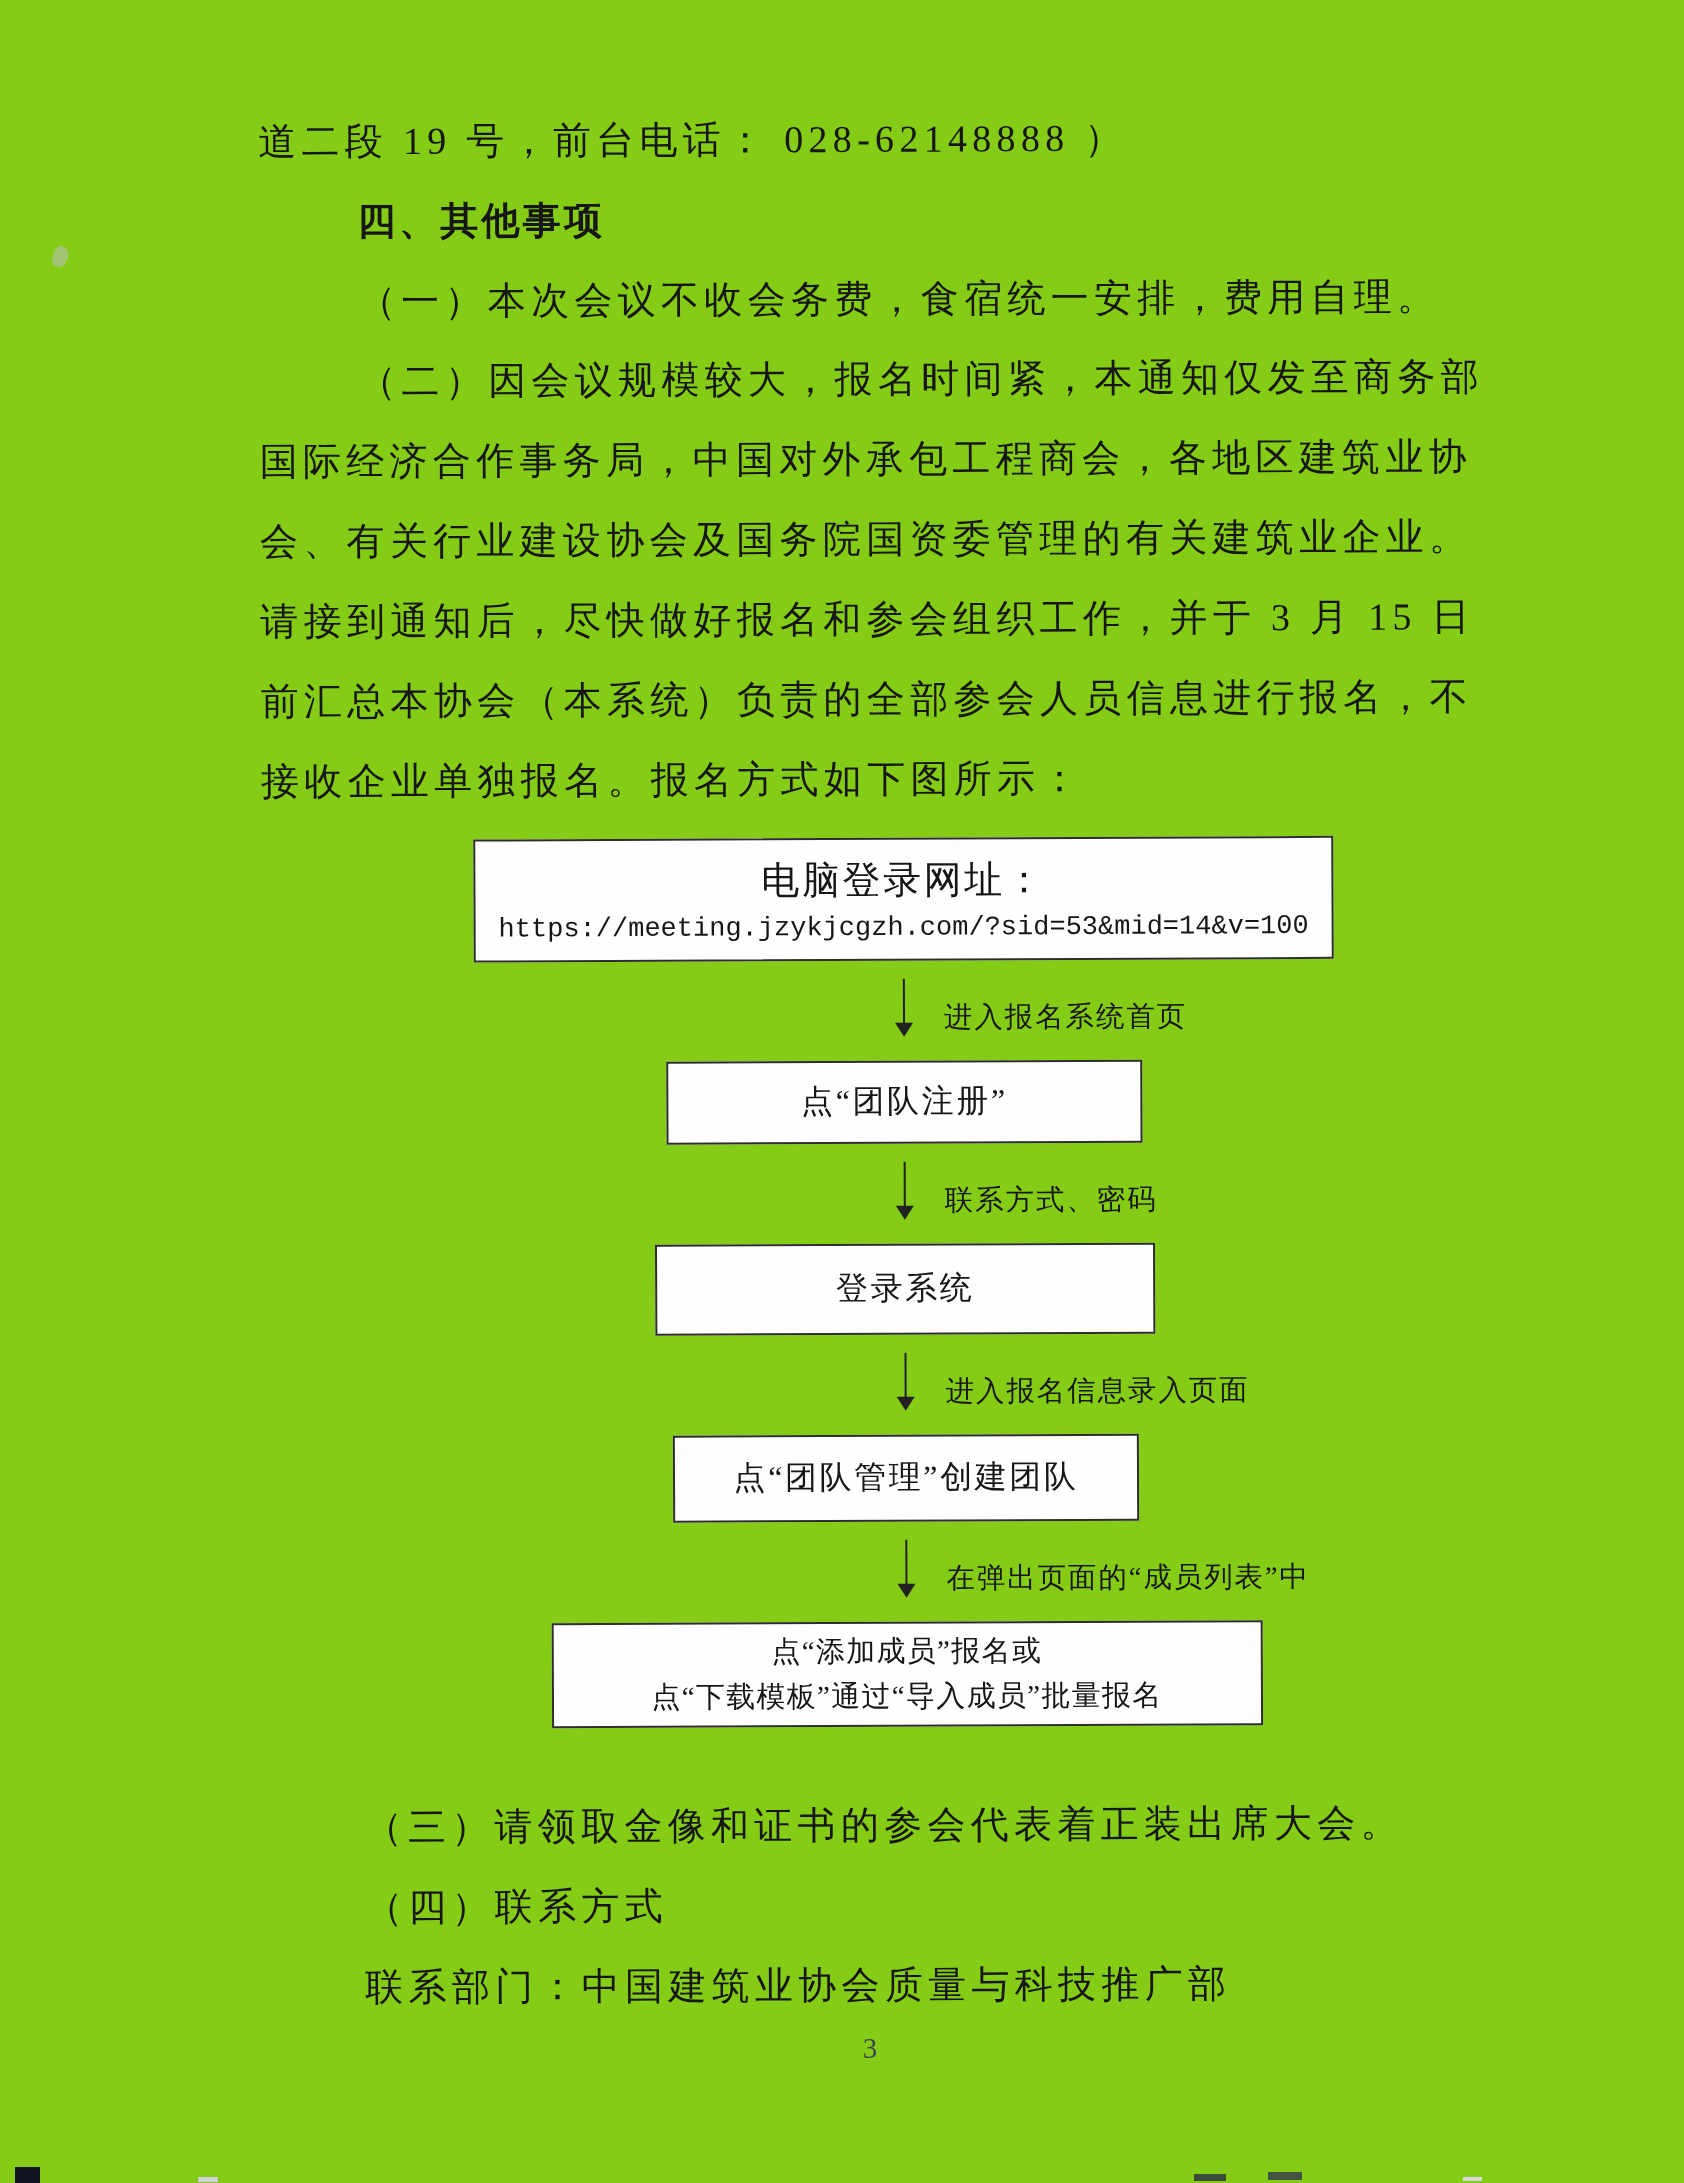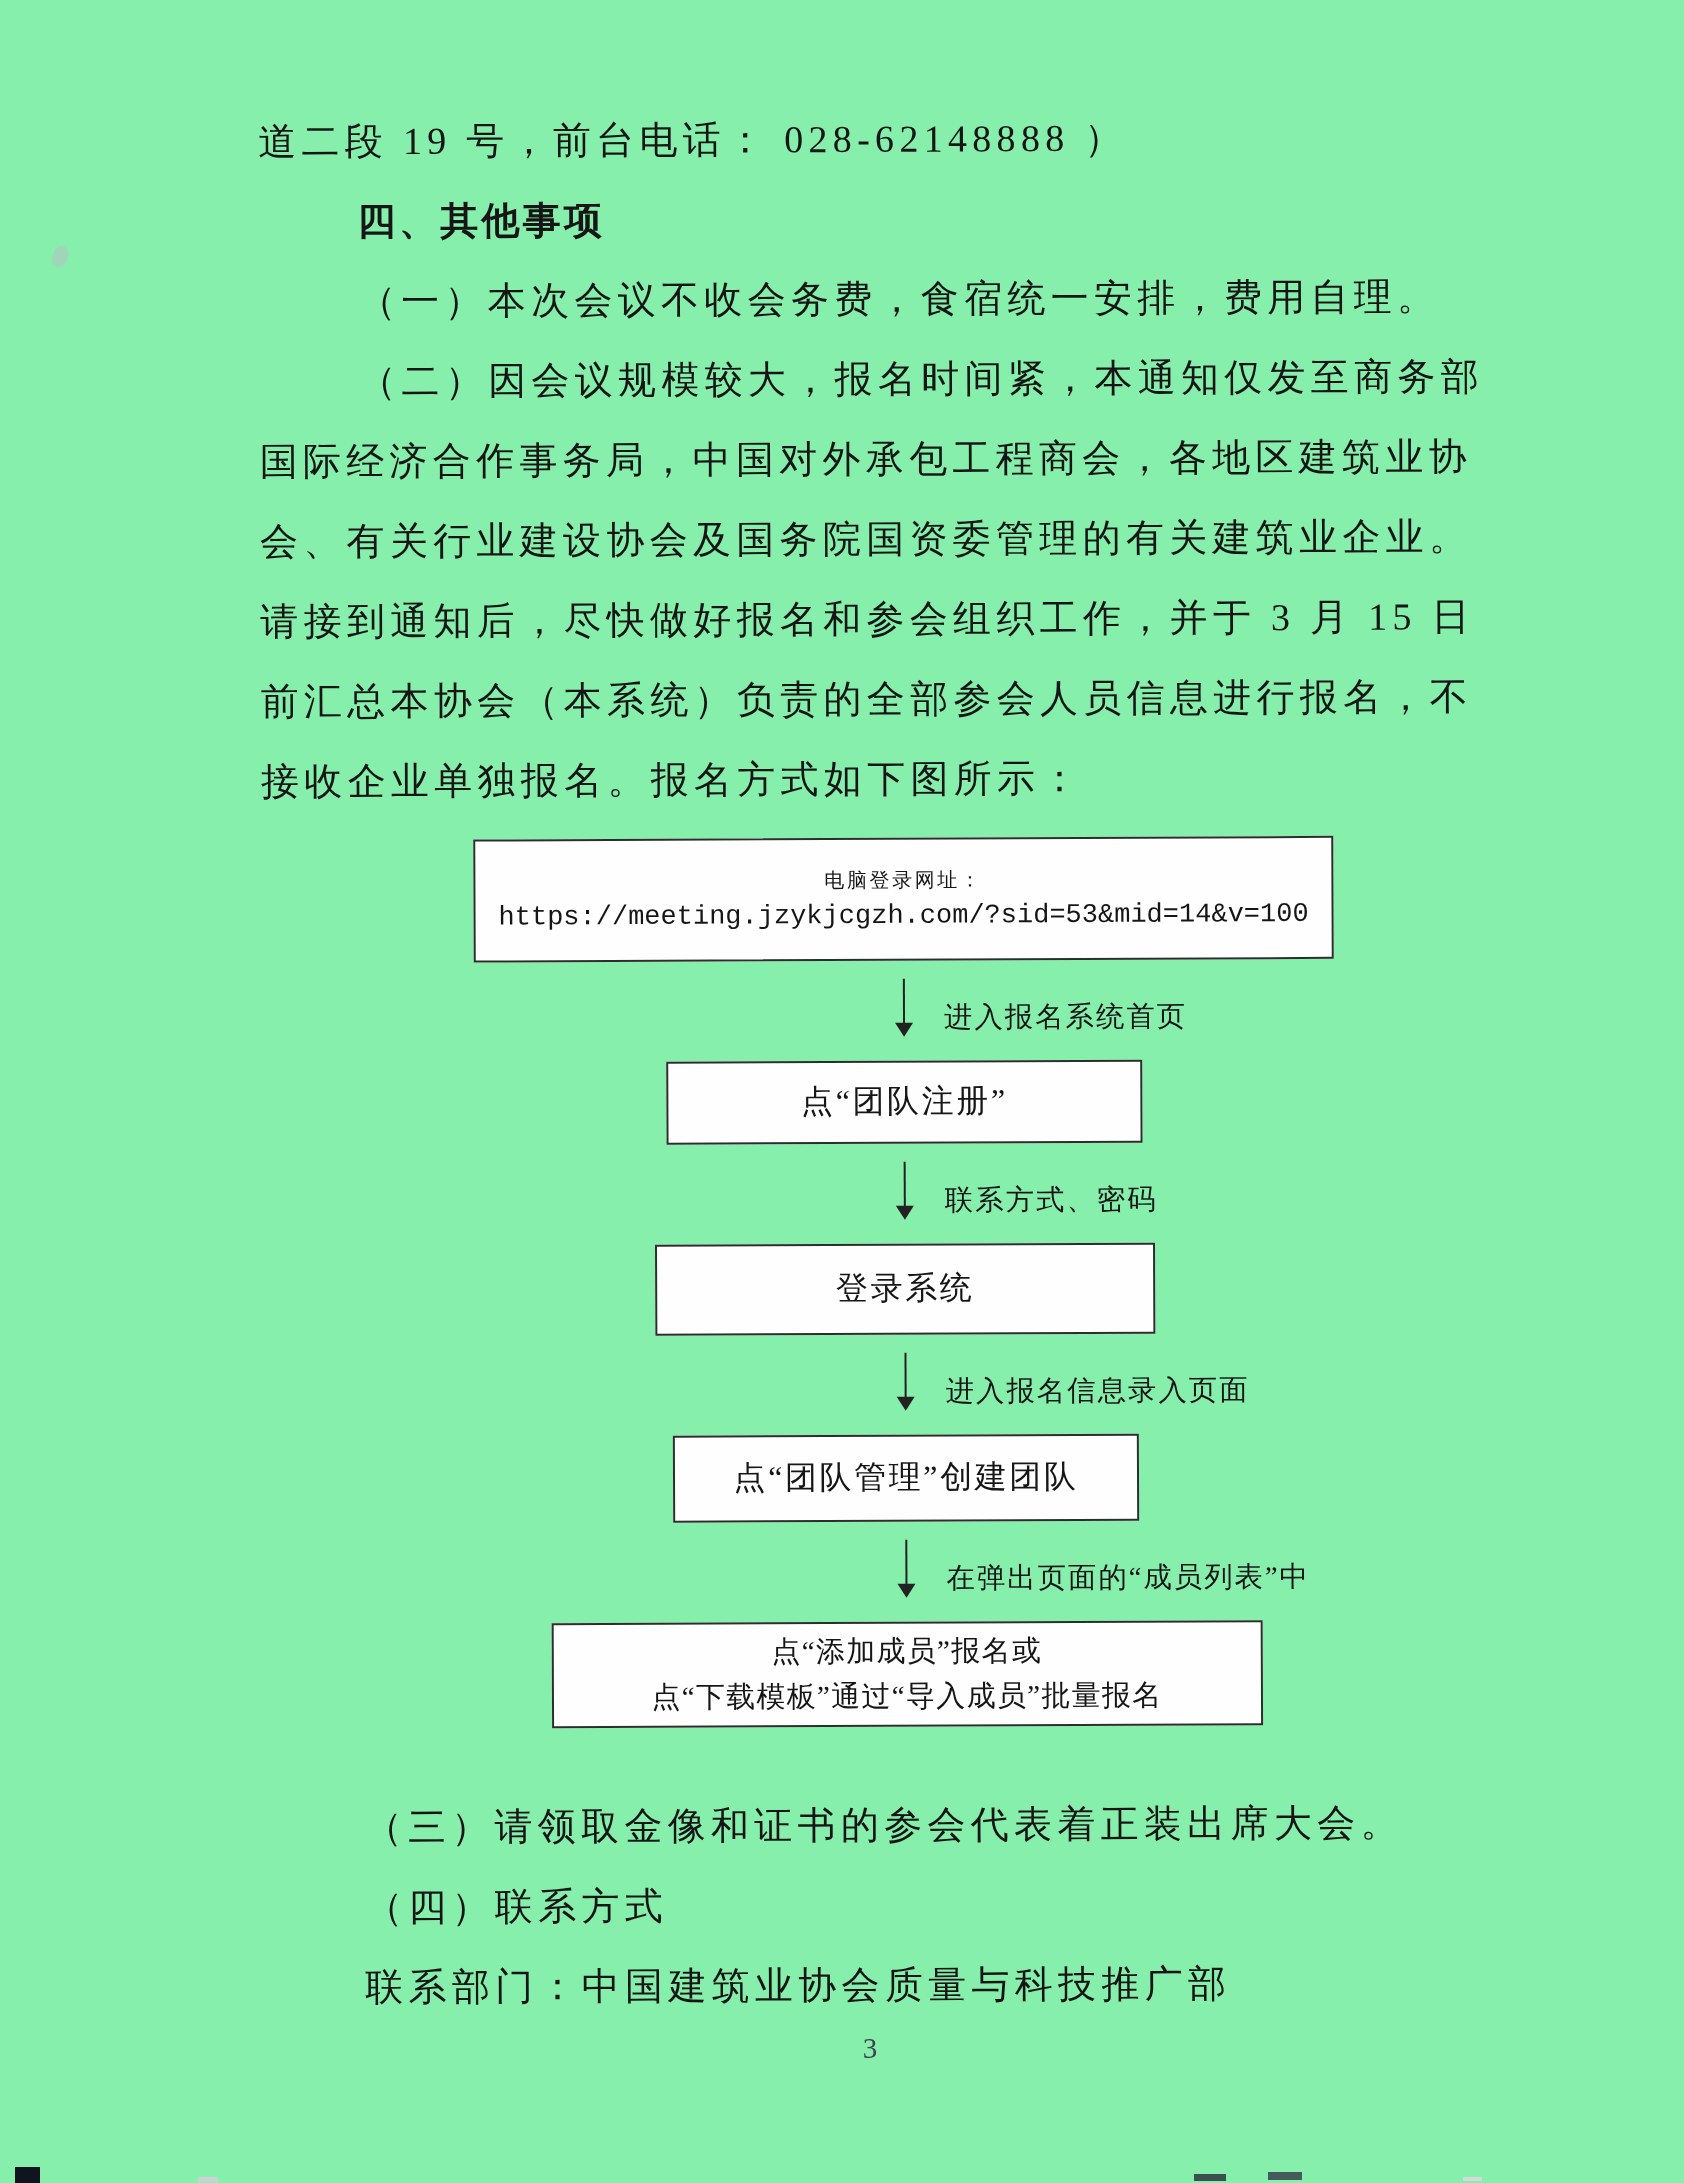--- a/index.html
+++ b/index.html
@@ -1,19 +1,19 @@
 <!DOCTYPE html>
 <html style="font-size:10.6px"><head>
 <meta charset="utf-8">
 <style>
   html,body{margin:0;padding:0;background:#e8e8e8;}
   .sheet{
     position:relative;
     width:1684px;height:2183px;
-    background:#86efac;
+    background:#84cc16;
     overflow:hidden;
     font-family:"Liberation Serif", serif;
     color:#161616;
   }
   .content{
     position:absolute;
     top:99px;left:258px;right:258px;
     transform:rotate(-0.25deg);
     transform-origin:50% 0;
   }
@@ -44,21 +44,21 @@
     box-sizing:border-box;
     border:2.6px solid #2d2d2d;
     background:#fefefe;
     display:flex;
     flex-direction:column;
     justify-content:center;
     align-items:center;
     text-align:center;
   }
   .box1{width:860px;height:123px;gap:6.6px;}
-  .fbox-title{font-size:20px;letter-spacing:2.6px;}
+  .fbox-title{font-size:38px;letter-spacing:2.6px;}
   .fbox-url{
     font-family:"Liberation Mono", monospace;
     font-size:27px;letter-spacing:0;
   }
   .box2{width:476px;height:83px;font-size:32px;letter-spacing:2.6px;}
   .box3{width:500px;height:91px;font-size:32px;letter-spacing:2.6px;}
   .box4{width:466px;height:87px;font-size:32px;letter-spacing:2.6px;}
   .box5{width:711px;height:105px;font-size:29px;letter-spacing:1.3px;line-height:1.55;}
   .arrow-row{
     position:relative;

